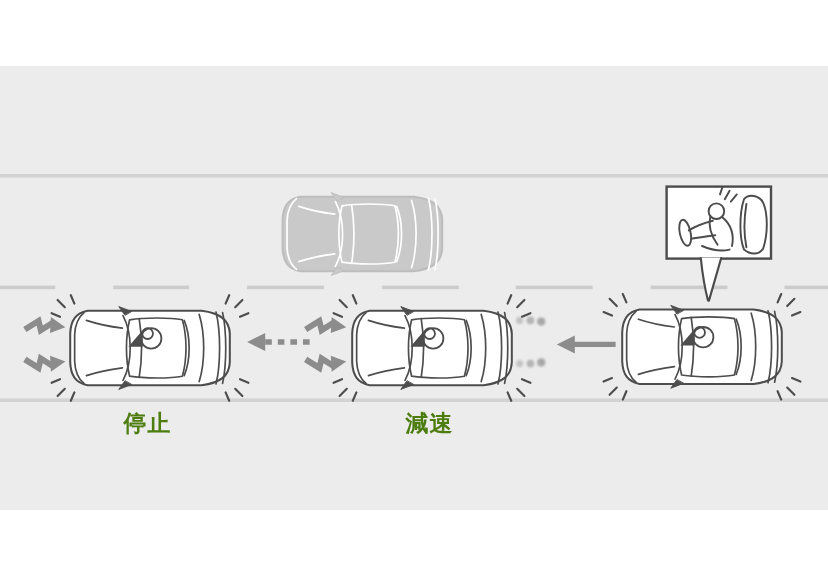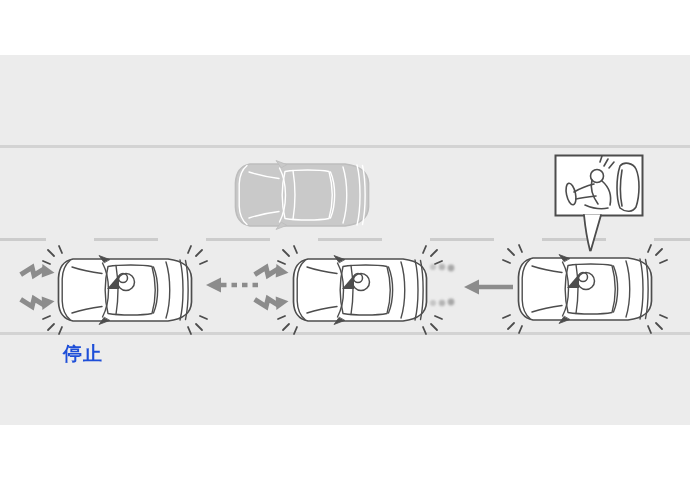--- a/index.html
+++ b/index.html
@@ -15,21 +15,21 @@
     background-position:-18px 0;}
   svg.overlay{position:absolute;left:0;top:0;width:690px;height:480px;}
   
   .car-white{--car-fill:#ffffff;--car-outline:#4d4d4d;--car-panel:#4d4d4d;
              --car-detail:#4d4d4d;--flash:#4d4d4d;--driver:#4d4d4d;}
   .car-ghost{--car-fill:#c9c9c9;--car-outline:#bdbdbd;--car-panel:#ffffff;
              --car-detail:#c9c9c9;--flash:transparent;--driver:transparent;}
   .bolt-ink{fill:#8c8c8c;stroke:#8c8c8c;}
   .arrow-ink{stroke:#8c8c8c;fill:#8c8c8c;}
   .stage-label{position:absolute;font-size:19px;line-height:24px;font-weight:600;
-    color:#1d4ed8;white-space:pre-line;letter-spacing:1px;}
+    color:#4d7c0f;text-align:center;white-space:pre-line;letter-spacing:1px;}
   .label-stop{left:63px;top:342px;width:120px;}
   .label-decel{left:298px;top:342px;width:120px;}
   .label-detect{left:503px;top:342px;width:170px;}
 </style>
 </head>
 <body>
 
 <div class="stage">
 
   <div class="road">
@@ -124,13 +124,14 @@
       <polygon points="464,287 479,279.5 479,294.5" stroke="none"></polygon>
     </g>
 
     <g class="arrow-ink">
       <line x1="258" y1="285" x2="221" y2="285" stroke-width="4.5" stroke-dasharray="5.5 5"></line>
       <polygon points="206,285 221,277.5 221,292.5" stroke="none"></polygon>
     </g>
   </svg>
 
   <div class="stage-label label-stop">停止</div>
+  <div class="stage-label label-decel">減速</div>
 </div>
 
 </body></html>

